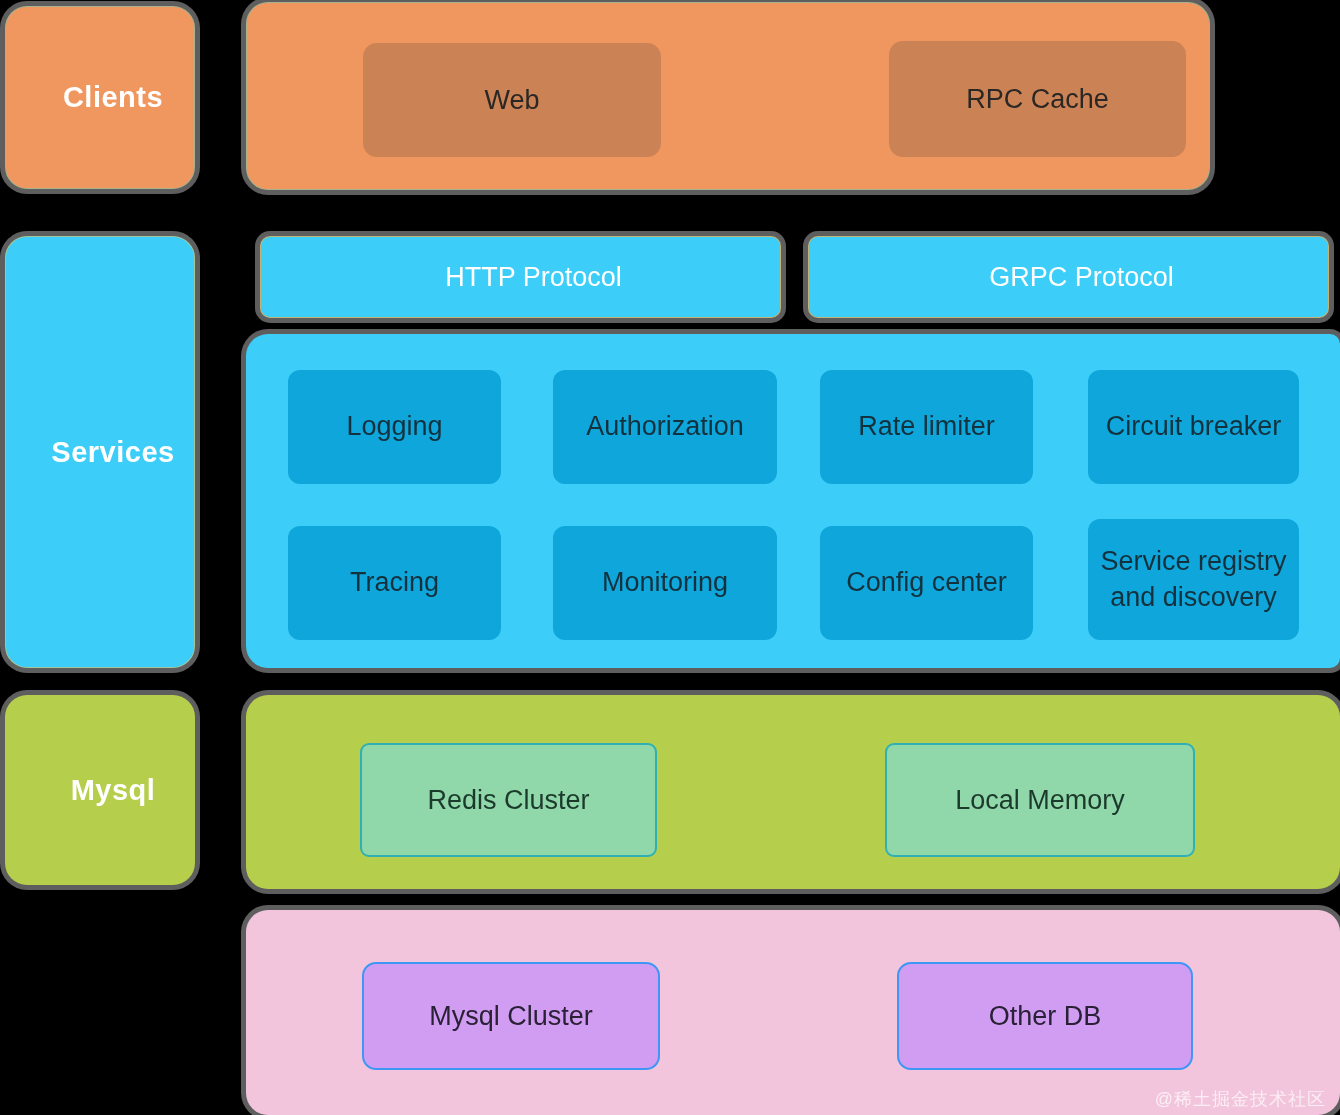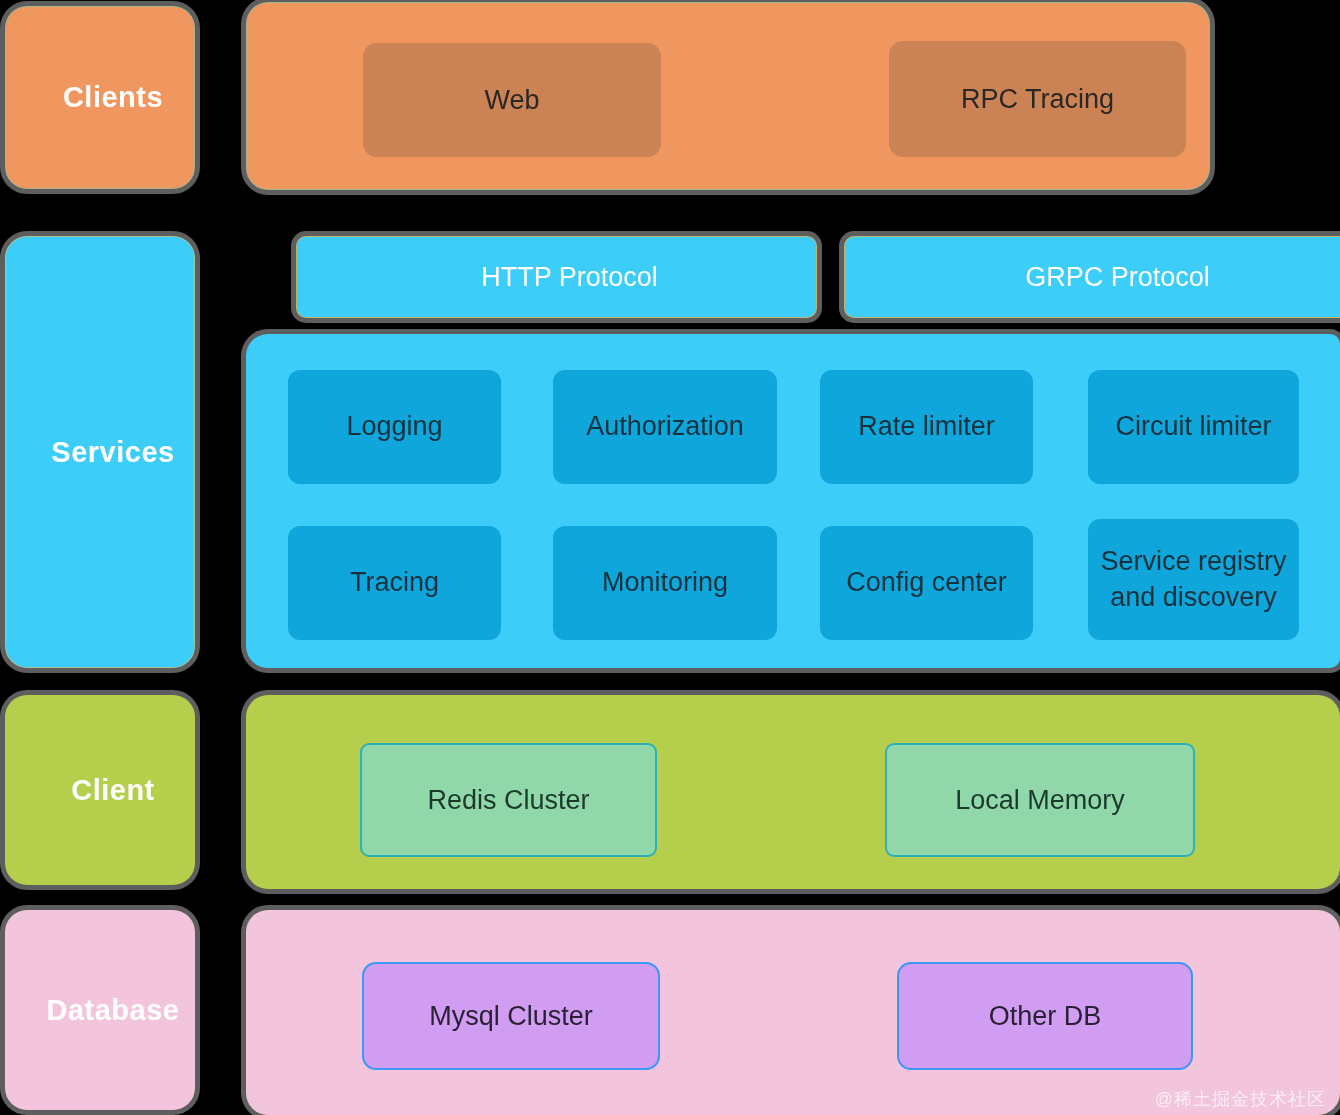--- a/index.html
+++ b/index.html
@@ -41,21 +41,20 @@
     font-size: 27px;
   }
 
   
   .protocol-box {
     background: #3CCEF8;
     border: 1px solid rgba(225,175,85,0.8);
     border-radius: 10px;
     color: #ffffff;
     font-size: 27px;
-    margin-left: 36px;
   }
 
   
   .services-label {
     background: #3CCEF8;
     border: 1px solid rgba(230,195,100,0.6);
   }
   .services-container {
     background: #3CCEF8;
     border-radius: 22px 10px 10px 22px;
@@ -107,21 +106,21 @@
 
   <div class="abs layer-label clients-label halo" style="left:5px; top:6px; width:190px; height:183px;">
     <span>Clients</span>
   </div>
 
   <div class="abs clients-container halo" style="left:246px; top:2px; width:964px; height:188px;">
     <div class="abs client-box" style="left:116px; top:40px; width:298px; height:114px;">
       <span>Web</span>
     </div>
     <div class="abs client-box" style="left:642px; top:38px; width:297px; height:116px;">
-      <span>RPC Tracing</span>
+      <span>RPC Cache</span>
     </div>
   </div>
 
   <div class="abs protocol-box halo" style="left:260px; top:236px; width:521px; height:82px;">
     <span>HTTP Protocol</span>
   </div>
   <div class="abs protocol-box halo" style="left:808px; top:236px; width:521px; height:82px;">
     <span>GRPC Protocol</span>
   </div>
 
@@ -133,52 +132,49 @@
     <div class="abs service-box" style="left:42px; top:36px; width:213px; height:114px;">
       <span>Logging</span>
     </div>
     <div class="abs service-box" style="left:307px; top:36px; width:224px; height:114px;">
       <span>Authorization</span>
     </div>
     <div class="abs service-box" style="left:574px; top:36px; width:213px; height:114px;">
       <span>Rate limiter</span>
     </div>
     <div class="abs service-box" style="left:842px; top:36px; width:211px; height:114px;">
-      <span>Circuit limiter</span>
+      <span>Circuit breaker</span>
     </div>
     <div class="abs service-box" style="left:42px; top:192px; width:213px; height:114px;">
       <span>Tracing</span>
     </div>
     <div class="abs service-box" style="left:307px; top:192px; width:224px; height:114px;">
       <span>Monitoring</span>
     </div>
     <div class="abs service-box" style="left:574px; top:192px; width:213px; height:114px;">
       <span>Config center</span>
     </div>
     <div class="abs service-box" style="left:842px; top:185px; width:211px; height:121px;">
       <span>Service registry and discovery</span>
     </div>
   </div>
 
   <div class="abs layer-label cache-label halo" style="left:5px; top:695px; width:190px; height:190px;">
-    <span>Client</span>
+    <span>Mysql</span>
   </div>
 
   <div class="abs cache-container halo" style="left:246px; top:695px; width:1094px; height:194px;">
     <div class="abs cache-box" style="left:114px; top:48px; width:297px; height:114px;">
       <span>Redis Cluster</span>
     </div>
     <div class="abs cache-box" style="left:639px; top:48px; width:310px; height:114px;align-items:center;">
       <span>Local Memory</span>
     </div>
   </div>
 
-  <div class="abs layer-label database-label halo" style="left:5px; top:910px; width:190px; height:200px;">
-    <span>Database</span>
-  </div>
 
   <div class="abs database-container halo" style="left:246px; top:910px; width:1094px; height:205px;">
     <div class="abs db-box" style="left:116px; top:52px; width:298px; height:108px;">
       <span>Mysql Cluster</span>
     </div>
     <div class="abs db-box" style="left:651px; top:52px; width:296px; height:108px;">
       <span>Other DB</span>
     </div>
     <div class="watermark">@稀土掘金技术社区</div>
   </div>

